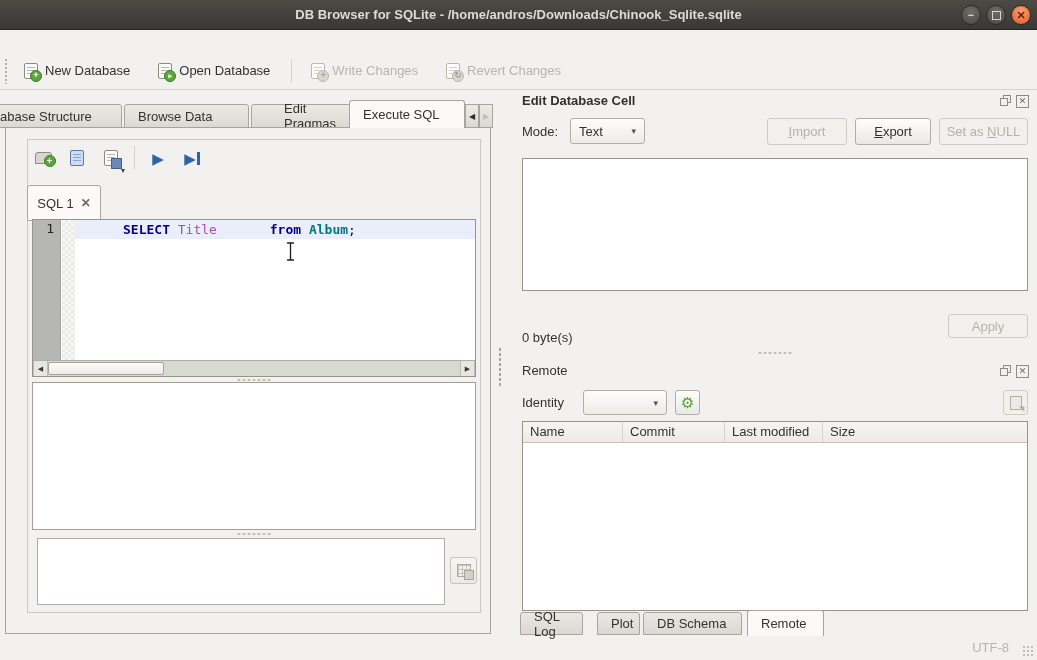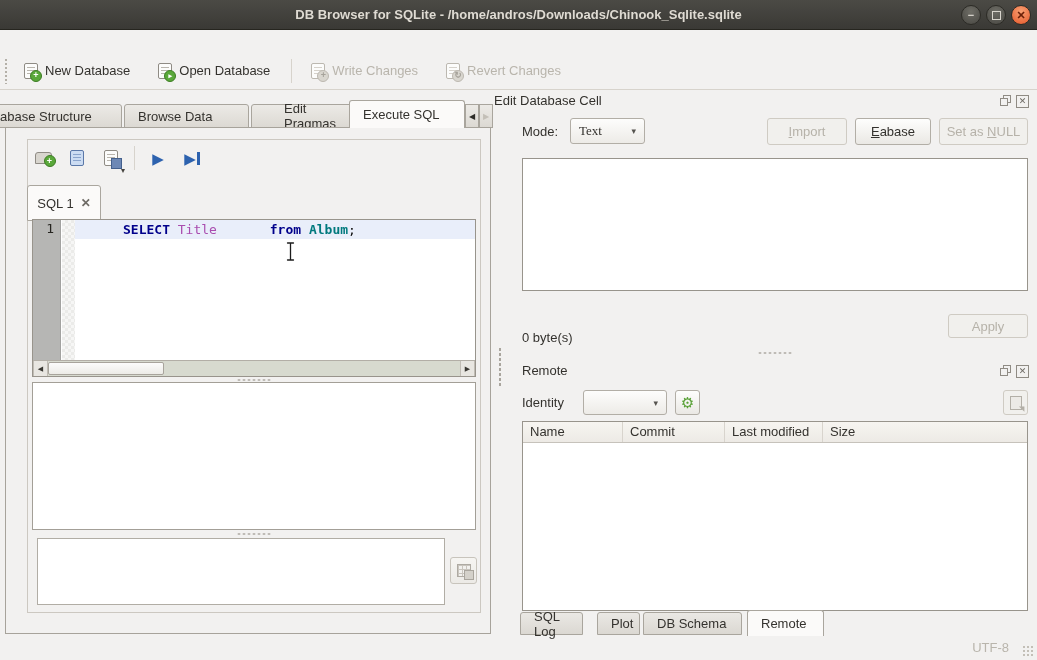--- a/index.html
+++ b/index.html
@@ -120,21 +120,21 @@
   
   .docktitle{position:absolute;color:#33312d;z-index:2;}
   .dockicons{position:absolute;display:flex;gap:5px;z-index:2;}
   .ic-float{width:11px;height:11px;position:relative;}
   .ic-float::before{content:"";position:absolute;right:0;top:0;width:6px;height:6px;border:1px solid #8f8b84;}
   .ic-float::after{content:"";position:absolute;left:0;bottom:0;width:6px;height:6px;border:1px solid #8f8b84;background:#f2f1f0;}
   .ic-xbox{width:11px;height:11px;border:1px solid #8f8b84;box-sizing:content-box;display:flex;align-items:center;justify-content:center;
     font-size:9px;line-height:1;color:#6e6b65;}
 
   .combo{position:absolute;box-sizing:border-box;background:linear-gradient(#fdfdfc,#edebe7);
-    border:1px solid #b2aea6;border-radius:3px;display:flex;align-items:center;padding:0 8px;z-index:2;font-family:Liberation Serif, serif;}
+    border:1px solid #b2aea6;border-radius:3px;display:flex;align-items:center;padding:0 8px;z-index:2;}
   .combo .arr{margin-left:auto;font-size:9px;color:#55534e;}
 
   .btn{position:absolute;box-sizing:border-box;display:flex;align-items:center;justify-content:center;
     background:linear-gradient(#fefefd,#eae8e4);border:1px solid #b2aea6;border-radius:3px;color:#33312d;z-index:2;}
   .btn.disabled{color:#b6b2a9;background:#f1f0ed;border-color:#cfcbc3;}
 
   .cellbox{position:absolute;left:522px;top:158px;width:506px;height:133px;box-sizing:border-box;
     background:#fff;border:1px solid #98948c;z-index:2;}
   .infotext{position:absolute;left:522px;z-index:2;}
 
@@ -290,39 +290,39 @@
   <div class="results"></div>
   <div class="msgbox"></div>
   <div class="msgbtn">
     <span class="ic-grid">
         <span class="floppy"></span>
       </span>
   </div>
 
   <div class="vsplit"></div>
 
-  <div class="docktitle" style="left:494px;top:93px;">Edit Database Cell</div>
+  <div class="docktitle" style="left:522px;top:93px;font-weight:bold;">Edit Database Cell</div>
   <div class="dockicons" style="right:8px;top:95px;">
     <span class="ic-float"></span>
     <span class="ic-xbox">
         <span>✕</span>
       </span>
   </div>
 
   <div class="infotext" style="top:124px;left:522px;">Mode:</div>
   <div class="combo" style="left:570px;top:118px;width:75px;height:26px;">
     <span>Text</span>
     <span class="arr">▾</span>
   </div>
 
   <div class="btn disabled" style="left:767px;top:118px;width:80px;height:27px;">
     <span><span class="accel">I</span><span>mport</span></span>
   </div>
   <div class="btn" style="left:855px;top:118px;width:76px;height:27px;">
-    <span><span class="accel">E</span><span>abase</span></span>
+    <span><span class="accel">E</span><span>xport</span></span>
   </div>
   <div class="btn disabled" style="left:939px;top:118px;width:89px;height:27px;">
     <span><span>Set as </span><span class="accel">N</span><span>ULL</span></span>
   </div>
 
   <div class="cellbox"></div>
 
   <div class="infotext" style="top:330px;">0 byte(s)</div>
   <div class="btn disabled" style="left:948px;top:314px;width:80px;height:24px;">Apply</div>
 

